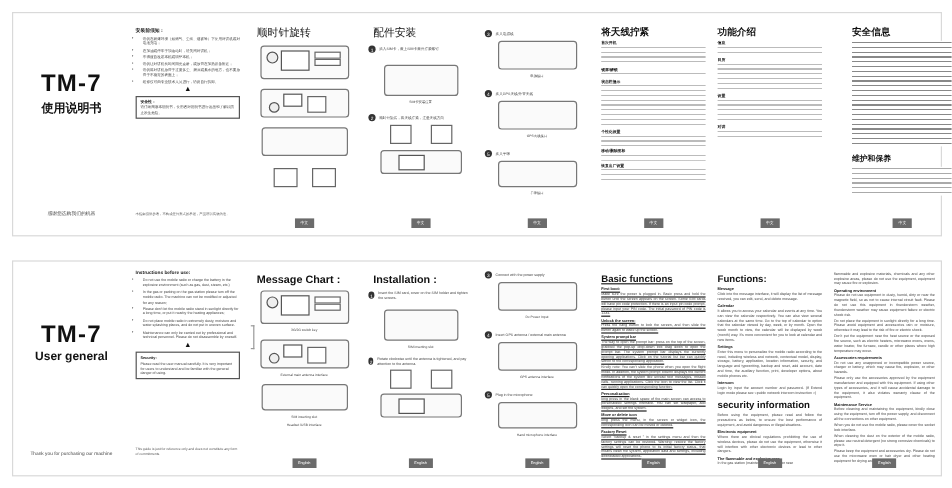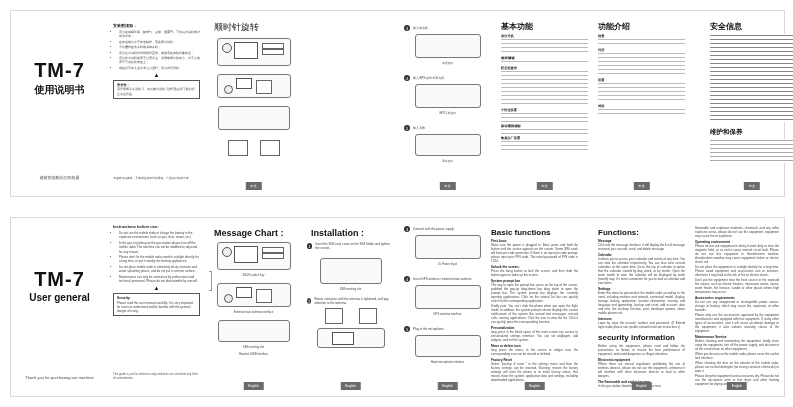--- a/index.html
+++ b/index.html
@@ -79,20 +79,41 @@
       <div class="btn" style="left:38px;top:5px;width:14px;height:12px;"></div>
     </div>
     <div class="diagram" style="width:70px;height:22px;margin-top:8px;"></div>
     <div class="diagram" style="width:60px;height:18px;margin-top:8px;border:none;background:transparent;">
       <div class="btn" style="left:4px;top:2px;width:18px;height:14px;"></div>
       <div class="btn" style="left:36px;top:2px;width:18px;height:14px;"></div>
     </div>
     <div class="tab">中文</div>
   </div>
 
+  <div class="col" style="left:291px;width:97px;">
+    <div class="sec-title cn">配件安装</div>
+    <div class="step">
+        <span class="num">1</span>
+        <span>插入SIM卡，盖上SIM卡盖并拧紧螺钉</span>
+      </div>
+    <div class="diagram" style="width:60px;height:24px;margin-top:10px;"></div>
+    <div class="caption">SIM卡安装位置</div>
+    <div class="step" style="margin-top:8px;">
+        <span class="num">2</span>
+        <span>顺时针旋转，将天线拧紧，注意天线方向</span>
+      </div>
+    <div class="diagram" style="width:60px;height:16px;border:none;background:transparent;">
+      <div class="btn" style="left:4px;top:0;width:16px;height:14px;"></div>
+      <div class="btn" style="left:38px;top:0;width:16px;height:14px;"></div>
+    </div>
+    <div class="diagram" style="width:66px;height:18px;margin-top:5px;">
+      <div class="screen" style="left:14px;top:3px;width:20px;height:11px;"></div>
+    </div>
+    <div class="tab">中文</div>
+  </div>
 
   <div class="col" style="left:388px;width:97px;">
     <div class="step" style="margin-top:8px;">
         <span class="num">3</span>
         <span>插入电源线</span>
       </div>
     <div class="diagram" style="width:64px;height:22px;"></div>
     <div class="caption">电源接口</div>
     <div class="step" style="margin-top:10px;">
         <span class="num">4</span>
@@ -103,21 +124,21 @@
     <div class="step" style="margin-top:10px;">
         <span class="num">5</span>
         <span>插入手咪</span>
       </div>
     <div class="diagram" style="width:64px;height:20px;"></div>
     <div class="caption">手咪接口</div>
     <div class="tab">中文</div>
   </div>
 
   <div class="col text-col" style="left:485px;width:97px;">
-    <h3>基本功能</h3>
+    <h3>将天线拧紧</h3>
     <h5>首次开机</h5>
     <p style="height:16px;background:repeating-linear-gradient(#fff 0 1px,#bbb 1px 2px,#fff 2px 4px);"></p>
     <h5>锁屏/解锁</h5>
     <p style="height:4px;background:repeating-linear-gradient(#fff 0 1px,#bbb 1px 2px,#fff 2px 4px);"></p>
     <h5>状态栏提示</h5>
     <p style="height:36px;background:repeating-linear-gradient(#fff 0 1px,#bbb 1px 2px,#fff 2px 4px);"></p>
     <h5>个性化设置</h5>
     <p style="height:10px;background:repeating-linear-gradient(#fff 0 1px,#bbb 1px 2px,#fff 2px 4px);"></p>
     <h5>移动/删除图标</h5>
     <p style="height:6px;background:repeating-linear-gradient(#fff 0 1px,#bbb 1px 2px,#fff 2px 4px);"></p>
@@ -234,21 +255,21 @@
     <div class="caption">GPS antenna interface</div>
     <div class="step" style="margin-top:10px;">
         <span class="num">5</span>
         <span>Plug in the microphone</span>
       </div>
     <div class="diagram" style="width:64px;height:20px;"></div>
     <div class="caption">Hand microphone interface</div>
     <div class="tab">English</div>
   </div>
 
-  <div class="col text-col" style="left:475px;width:97px;">
+  <div class="col text-col" style="left:485px;width:97px;text-decoration:underline;">
     <h3>Basic functions</h3>
     <h5>First boot:</h5>
     <p>Make sure the power is plugged in. Basic press and hold the button until the screen appears on the screen. Some SIM cards will have pin code protection. If there is an input pin code prompt, please input your PIN code. The initial password of PIN code is 1234.</p>
     <h5>Unlock the screen:</h5>
     <p>Press the hang button to lock the screen, and then slide the button again to wake up the screen.</p>
     <h5>System prompt bar</h5>
     <p>The way to open the prompt bar: press on the top of the screen, grabbed the pop-up drop-down box drag down to open the prompt bar. The system prompt bar displays the currently opening applications. Click on the tutorial list bar can quickly switch to the corresponding application.</p>
     <p>Kindly note: You can't slide the phone when you open the flight mode. In addition, the system prompt column displays the current notifications of the system like unread text messages, missed calls, running applications. Click the icon to view the list. Click it can quickly open the corresponding function.</p>
     <h5>Personalization</h5>
     <p>long press in the blank space of the main screen can access to personalized settings interface. You can set wallpaper, add widgets, and set the system.</p>

